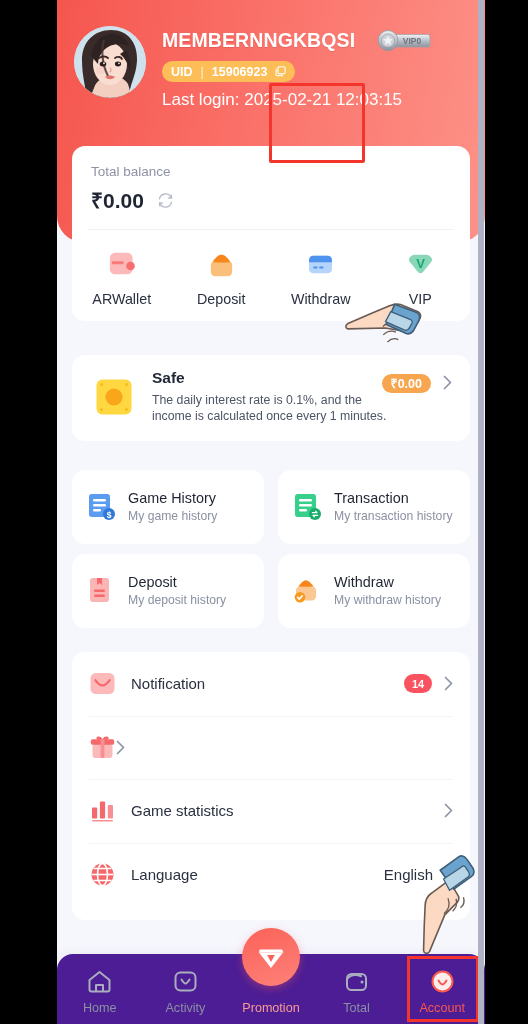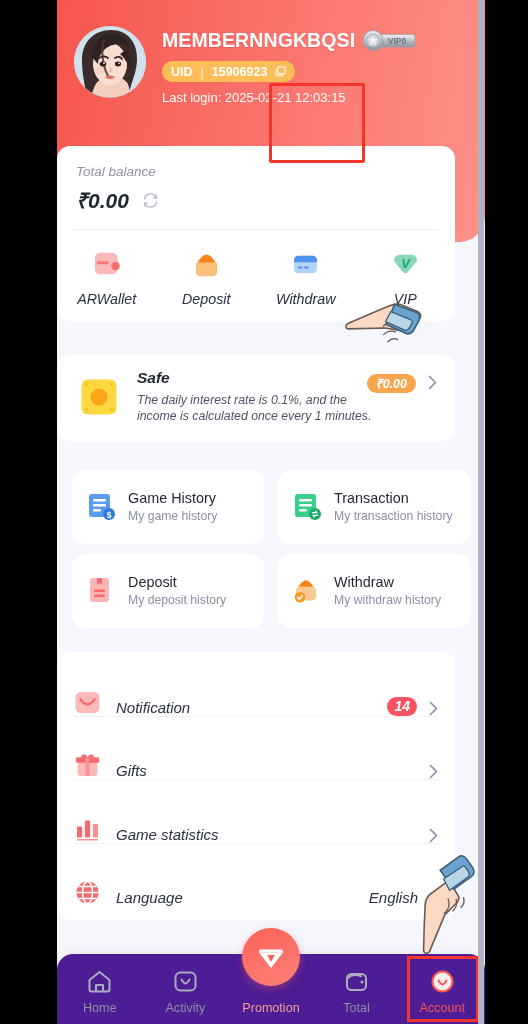--- a/index.html
+++ b/index.html
@@ -28,43 +28,43 @@
     border-bottom-left-radius: 26px;
     border-bottom-right-radius: 26px;
   }
   #profile { position: absolute; left: 17px; top: 26px; display: flex; align-items: flex-start; }
   #avatar {
     width: 72px; height: 72px; border-radius: 50%;
     background: #cfe0ea; overflow: hidden; position: relative; flex: none;
   }
   #avatar svg { display: block; }
   #id-block { margin-left: 16px; padding-top: 3px; }
-  #name-row { display: flex; align-items: center; gap: 7px; }
+  #name-row { display: flex; align-items: center; gap: 22px; }
   #username {
     color: #fff; font-size: 19.5px; font-weight: 600; letter-spacing: .1px;
     text-shadow: 0 1px 1px rgba(150,30,25,.18);
   }
   #vip-badge {
     display: flex; align-items: center; height: 20px;
     padding-right: 2px;
   }
   #uid-pill {
     display: inline-flex; align-items: center; gap: 8px;
     margin-top: 9px; height: 21px; padding: 0 9px;
     background: #fdbe57; border-radius: 11px;
     color: #fff; font-size: 12.5px; font-weight: 600;
   }
   #uid-pill .sep { opacity: .75; font-weight: 400; }
   #uid-copy { width: 11px; height: 11px; display: block; }
-  #lastlogin { margin-top: 8px; color: #fff; font-size: 13px; }
+  #lastlogin { margin-top: 8px; color: #fff; font-size: 17px; }
 
   
   .card {
-    position: absolute; left: 0; width: 398px;
-    background: #fff; border-radius: 13px; font-style: italic;
+    position: absolute; left: 15px; width: 398px;
+    background: #fff; border-radius: 13px;
   }
   #balance-card { top: 146px; height: 175px; }
   #bal-label { position: absolute; left: 19px; top: 18px; color: #8e93a6; font-size: 13.5px; }
   #bal-row { position: absolute; left: 19px; top: 40px; display: flex; align-items: center; gap: 13px; }
   #bal-amount { color: #1f2533; font-size: 21px; font-weight: bold; }
   #bal-refresh { width: 17px; height: 17px; display: block; }
   #bal-divider { position: absolute; left: 16px; top: 83px; width: 366px; height: 1px; background: #f0f0f5; }
 
   #quick-row { position: absolute; left: 0; top: 92px; width: 398px; display: flex; }
   .quick-item {
@@ -110,32 +110,32 @@
   .gcard.c3 { left: 0; top: 84px; }
   .gcard.c4 { left: 206px; top: 84px; }
   .gic { width: 33px; height: 33px; flex: none; display: block; }
   .gtxt { margin-left: 10px; }
   .gtitle { font-size: 14.4px; color: #1f2533; line-height: 1.15; }
   .gsub { font-size: 12.2px; color: #8b90a3; line-height: 1.24; margin-top: 2px; }
 
   
   #menu-card { top: 652px; height: 268px; }
   .mrow {
-    position: relative; height: 63.5px; display: flex; align-items: flex-end; padding: 0 17px;
+    position: relative; height: 63.5px; display: flex; align-items: center; padding: 0 17px;
   }
   .mrow + .mrow::before {
     content: ""; position: absolute; left: 17px; right: 17px; top: 0; height: 1px; background: #f2f2f7;
   }
   .mic { width: 27px; height: 27px; flex: none; display: block; }
   .mlabel { margin-left: 15px; font-size: 15px; color: #2a3040; flex: 1; }
   .mvalue { font-size: 15px; color: #2a3040; margin-right: 20px; }
   .nbadge {
     min-width: 28px; height: 19px; padding: 0 7px;
     background: #fa5260; border-radius: 10px;
-    color: #fff; font-size: 14px; font-weight: 600;
+    color: #fff; font-size: 11px; font-weight: 600;
     display: flex; align-items: center; justify-content: center;
     margin-right: 12px;
   }
   .chev { width: 9px; height: 15px; display: block; flex: none; }
 
   
   #nav {
     position: absolute; left: 0; bottom: 0; width: 428px; height: 70px;
     background: #4c1d95;
     border-top-left-radius: 16px; border-top-right-radius: 16px;
@@ -393,21 +393,20 @@
     </div>
 
     <div class="mrow">
       <svg class="mic" viewBox="0 0 27 27" aria-hidden="true">
         <rect x="3.5" y="10" width="20" height="14" rx="2.4" fill="#fbb9b9"></rect>
         <rect x="1.8" y="5.2" width="23.4" height="5.6" rx="1.9" fill="#f5696c"></rect>
         <rect x="11.6" y="5.2" width="3.8" height="18.8" fill="#f98f91"></rect>
         <path d="M13.5 5.2C11.8 1.8 7.4 2 7.4 4.4c0 1.4 2.4 1.6 6.1.8z" fill="#f5696c"></path>
         <path d="M13.5 5.2c1.7-3.4 6.1-3.2 6.1-.8 0 1.4-2.4 1.6-6.1.8z" fill="#f5696c"></path>
       </svg>
-      <span class="mlabel">Gifts</span>
       <svg class="chev" viewBox="0 0 9 15" aria-hidden="true">
         <path d="M1.5 1.5l6 6-6 6" fill="none" stroke="#8e93a6" stroke-width="1.7" stroke-linecap="round" stroke-linejoin="round"></path>
       </svg>
     </div>
 
     <div class="mrow">
       <svg class="mic" viewBox="0 0 27 27" aria-hidden="true">
         <rect x="3" y="10.5" width="5.2" height="11" rx="1" fill="#f5696c"></rect>
         <rect x="10.9" y="4.5" width="5.2" height="17" rx="1" fill="#f5696c"></rect>
         <rect x="18.8" y="8" width="5.2" height="13.5" rx="1" fill="#f98f91"></rect>

